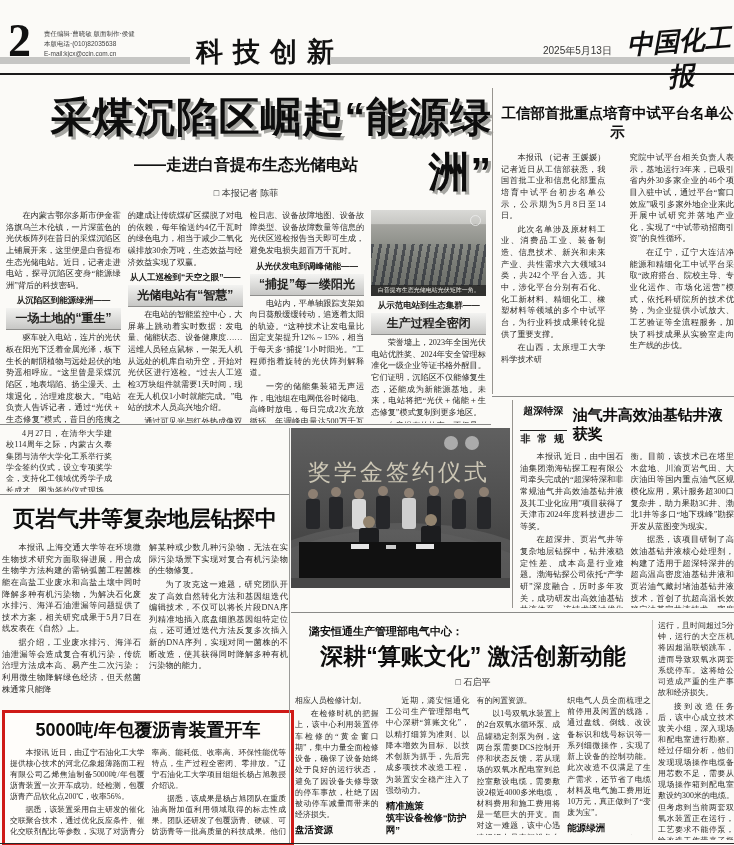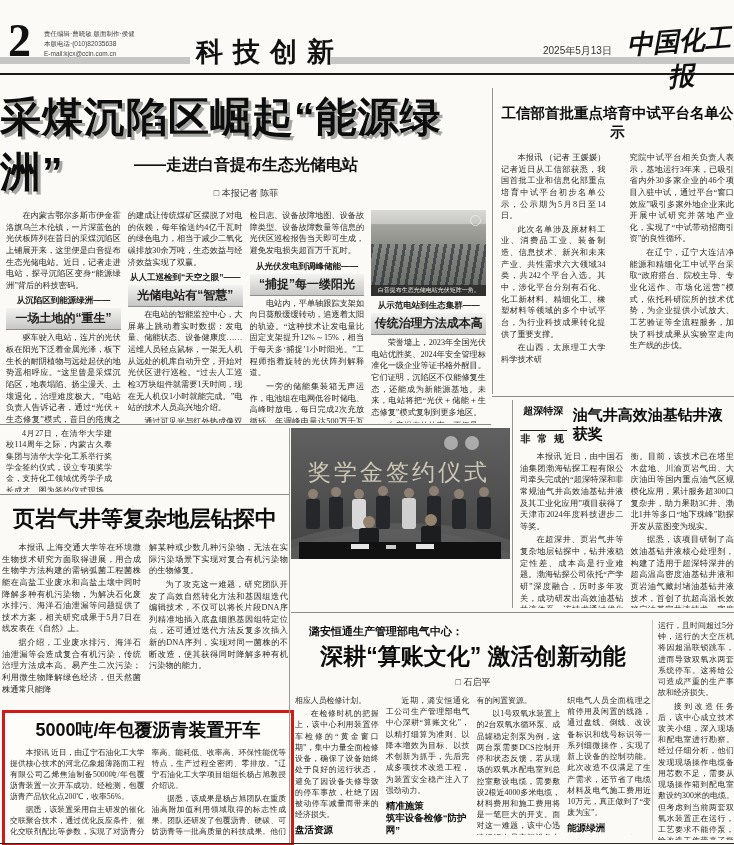--- a/index.html
+++ b/index.html
@@ -22,21 +22,21 @@
   
   .p{font-size:8.2px;line-height:1.42;text-align:justify;text-indent:2em;margin:0 0 2px 0;color:#2b2a28;}
   .cols{display:flex;overflow:hidden;}
   .col{flex:1;overflow:hidden;}
   .subhd{margin:4px 0 3px 0;text-align:center;font-family:"Liberation Sans",sans-serif;}
   .subhd .l1{font-size:8.5px;font-weight:700;margin-bottom:1px;}
   .subhd .l2{font-size:12px;font-weight:900;padding:2px 0;
         background:linear-gradient(180deg,#f3f3f1,#c7c7c5);box-shadow:0 1px 0 #8f8f8d;}
   .lsub{font:700 9.5px/1.25 "Liberation Sans",sans-serif;margin:4px 0 2px 0;color:#111;}
   
-  #main-headline{position:absolute;left:0;top:90px;width:492px;text-align:left;
+  #main-headline{position:absolute;left:0;top:90px;width:492px;text-align:right;
         font:900 41px "Liberation Sans",sans-serif;letter-spacing:1px;color:#0d0d0d;
         text-shadow:3px 3px 0 #a6a6a2;}
   #main-subtitle{position:absolute;left:0;top:155px;width:492px;text-align:center;
         font:900 16px "Liberation Sans",sans-serif;color:#111;}
   #main-byline{position:absolute;left:0;top:187px;width:492px;text-align:center;
         font:400 9px "Liberation Sans",sans-serif;color:#333;}
   #main-body{position:absolute;left:6px;top:210px;width:480px;height:213px;gap:7px;}
   
   #aerial-photo{position:relative;width:100%;height:86px;margin-bottom:3px;overflow:hidden;
         background:linear-gradient(180deg,#d9d9d6 0%,#c7c7c3 16%,#a4a49f 17%,#90928c 38%,#7c7e78 60%,#62645f 100%);}
@@ -65,21 +65,21 @@
   
   #drilling{position:absolute;left:512px;top:400px;width:222px;height:208px;border-left:1px solid #97948f;
         padding-left:7px;box-sizing:border-box;overflow:hidden;}
   #drilling .hd{display:flex;align-items:center;gap:6px;margin-top:4px;}
   #drilling .kicker{width:52px;font:900 10px/1.3 "Liberation Sans",sans-serif;text-align:center;color:#111;}
   #drilling .kicker .k1{border-bottom:1.5px solid #222;padding-bottom:13px;}
   #drilling .kicker .k2{letter-spacing:2px;padding-top:1px;}
   #drilling h2{margin:0;font:900 15px "Liberation Sans",sans-serif;color:#0d0d0d;}
   #drilling .cols{height:158px;gap:7px;margin-top:6px;}
   
-  #signing-photo{position:absolute;left:291px;top:428px;width:219px;height:131px;overflow:hidden;background:#a16207;}
+  #signing-photo{position:absolute;left:291px;top:428px;width:219px;height:160px;overflow:hidden;background:#a16207;}
   
   #luan{position:absolute;left:293px;top:616px;width:441px;height:226px;overflow:hidden;}
   #luan-left{position:absolute;left:2px;top:0;width:356px;height:226px;}
   #luan-kicker{font:700 11px "Liberation Sans",sans-serif;color:#111;margin:8px 0 2px 14px;}
   #luan h2{margin:2px 0 4px 0;text-align:center;font:900 23px "Liberation Sans",sans-serif;color:#0c0c0c;}
   #luan-byline{text-align:center;font:400 9px "Liberation Sans",sans-serif;color:#333;margin-bottom:6px;}
   #luan-cols{height:140px;gap:7px;}
   #luan-right{position:absolute;right:0;top:4px;width:76px;height:220px;overflow:hidden;border-left:1px solid #c4c2be;padding-left:5px;}
   #luan .p{font-size:7.9px;}
 </style>
@@ -133,21 +133,21 @@
       <p class="p">一旁的储能集装箱无声运作，电池组在电网低谷时储电、高峰时放电，每日完成2次充放循环，年调峰电量达500万千瓦时。更令人惊讶的是，运营2年后电池容量衰减率不到2%，优于行业平均水平。</p>
     </div>
     <div class="col">
       <div id="aerial-photo">
         <div id="aerial-panels"></div>
         <div id="aerial-stamp"></div>
         <div id="aerial-caption">白音提布生态光储电站光伏矩阵一角。</div>
       </div>
       <div class="subhd">
         <div class="l1">从示范电站到生态集群——</div>
-        <div class="l2">传统治理方法成本高</div>
+        <div class="l2">生产过程全密闭</div>
       </div>
       <p class="p">荣誉墙上，2023年全国光伏电站优胜奖、2024年安全管理标准化一级企业等证书格外醒目。它们证明，沉陷区不仅能修复生态，还能成为新能源基地。未来，电站将把“光伏＋储能＋生态修复”模式复制到更多地区。</p>
       <p class="p">白音提布的故事，不仅是一个关于技术创新的案例，更是一场关于土地重生、能源转型、人与自然和解的深刻叙事。在这里，我们看到了“双碳”目标下中国能源革命的另一种可能——用科技治愈生态，让阳光照亮未来。</p>
     </div>
   </div>
 
   <div id="caption-left">
     <p class="p" style="font-size:8px">4月27日，在清华大学建校114周年之际，内蒙古久泰集团与清华大学化工系举行奖学金签约仪式，设立专项奖学金，支持化工领域优秀学子成长成才。图为签约仪式现场。　（闫俊荣 文/图）</p>
   </div>
 

